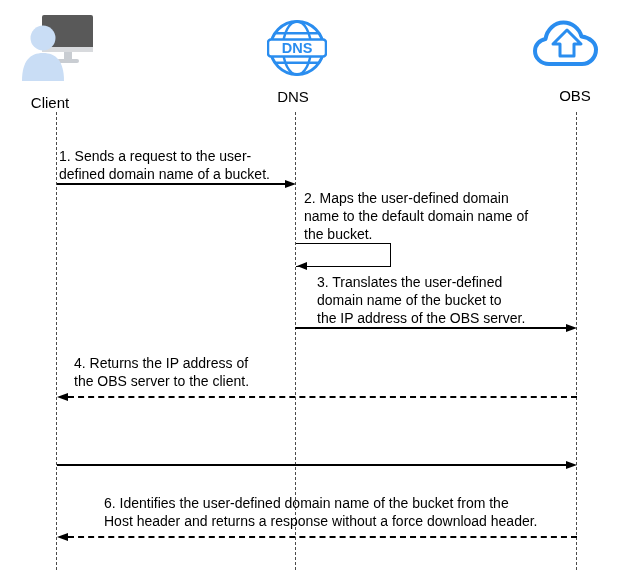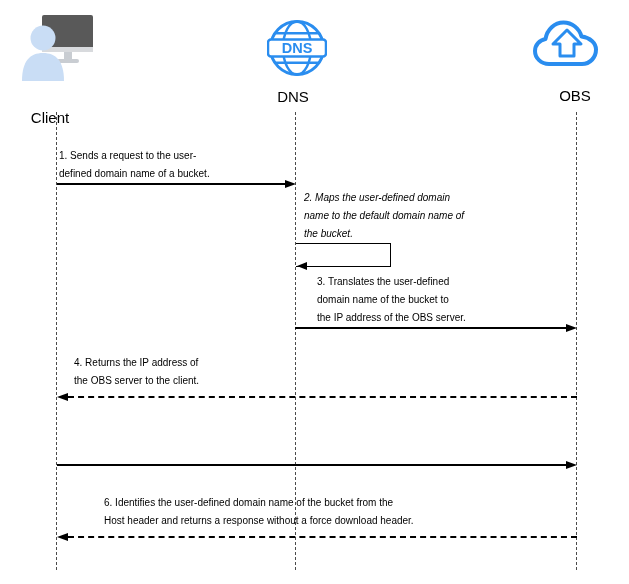--- a/index.html
+++ b/index.html
@@ -19,21 +19,21 @@
   .abs{position:absolute;}
   .actor-label{
     position:absolute;transform:translateX(-50%);
     font-size:15px;line-height:16px;color:#000;white-space:nowrap;
   }
   .lifeline{
     position:absolute;width:0;border-left:1px dashed var(--lifeline-gray);
     top:112px;height:458px;
   }
   .msg-text{
-    position:absolute;font-size:10px;line-height:18px;color:#000;
+    position:absolute;font-size:14px;line-height:18px;color:#000;
     white-space:pre-line;
   }
   .line-solid{position:absolute;height:0;border-top:2px solid var(--line-black);}
   .line-dashed{position:absolute;height:0;border-top:2px dashed var(--line-black);}
   .head-r{
     position:absolute;width:0;height:0;
     border-top:4.5px solid transparent;border-bottom:4.5px solid transparent;
     border-left:11px solid var(--line-black);
   }
   .head-l{
@@ -68,21 +68,21 @@
   <div class="abs" style="left:14px;top:9px;width:82px;height:74px;">
     <svg width="82" height="74" viewBox="0 0 82 74">
       <rect class="monitor-fill" x="28" y="6" width="51" height="34" rx="2"></rect>
       <rect class="bezel-fill" x="28" y="38" width="51" height="5"></rect>
       <rect class="stand-fill" x="50" y="43" width="8" height="7"></rect>
       <rect class="stand-fill" x="43" y="50" width="22" height="4" rx="2"></rect>
       <circle class="person-fill" cx="29" cy="29" r="12.5"></circle>
       <path class="person-fill" d="M8 72 C8 52 16 44 29 44 C42 44 50 52 50 72 Z"></path>
     </svg>
   </div>
-  <div class="actor-label" style="left:50px;top:110px;">Client</div>
+  <div class="actor-label" style="left:50px;top:95px;">Client</div>
 
   <div class="abs" style="left:267px;top:18px;width:60px;height:60px;">
     <svg width="60" height="60" viewBox="0 0 60 60">
       <circle class="blue-stroke" cx="30" cy="30" r="26.5" stroke-width="3"></circle>
       <ellipse class="blue-stroke" cx="30" cy="30" rx="14" ry="26.5" stroke-width="2.5"></ellipse>
       <line class="blue-stroke" x1="8" y1="15.3" x2="52" y2="15.3" stroke-width="2.5"></line>
       <line class="blue-stroke" x1="8" y1="44.7" x2="52" y2="44.7" stroke-width="2.5"></line>
       <rect class="dns-band" x="1" y="21.5" width="58" height="17" rx="3" stroke-width="2.5"></rect>
       <text class="dns-text" x="30" y="34.8" text-anchor="middle">DNS</text>
     </svg>
@@ -99,21 +99,21 @@
 
   <div class="lifeline" style="left:56px;"></div>
   <div class="lifeline" style="left:295px;"></div>
   <div class="lifeline" style="left:576px;"></div>
 
   <div class="msg-text" style="left:59px;top:147px;">1. Sends a request to the user-
 defined domain name of a bucket.</div>
   <div class="line-solid" style="left:57px;top:183px;width:229px;"></div>
   <span class="head-r" style="left:285px;top:179.5px;"></span>
 
-  <div class="msg-text" style="left:304px;top:189px;font-style:italic;">2. Maps the user-defined domain
+  <div class="msg-text" style="left:304px;top:189px;">2. Maps the user-defined domain
 name to the default domain name of
 the bucket.</div>
   <div class="self-loop" style="left:296px;top:243px;width:95px;height:24px;"></div>
   <span class="self-head" style="left:297px;top:261.5px;"></span>
 
   <div class="msg-text" style="left:317px;top:273px;">3. Translates the user-defined
 domain name of the bucket to
 the IP address of the OBS server.</div>
   <div class="line-solid" style="left:295px;top:327px;width:271px;"></div>
   <span class="head-r" style="left:566px;top:323.5px;"></span>

